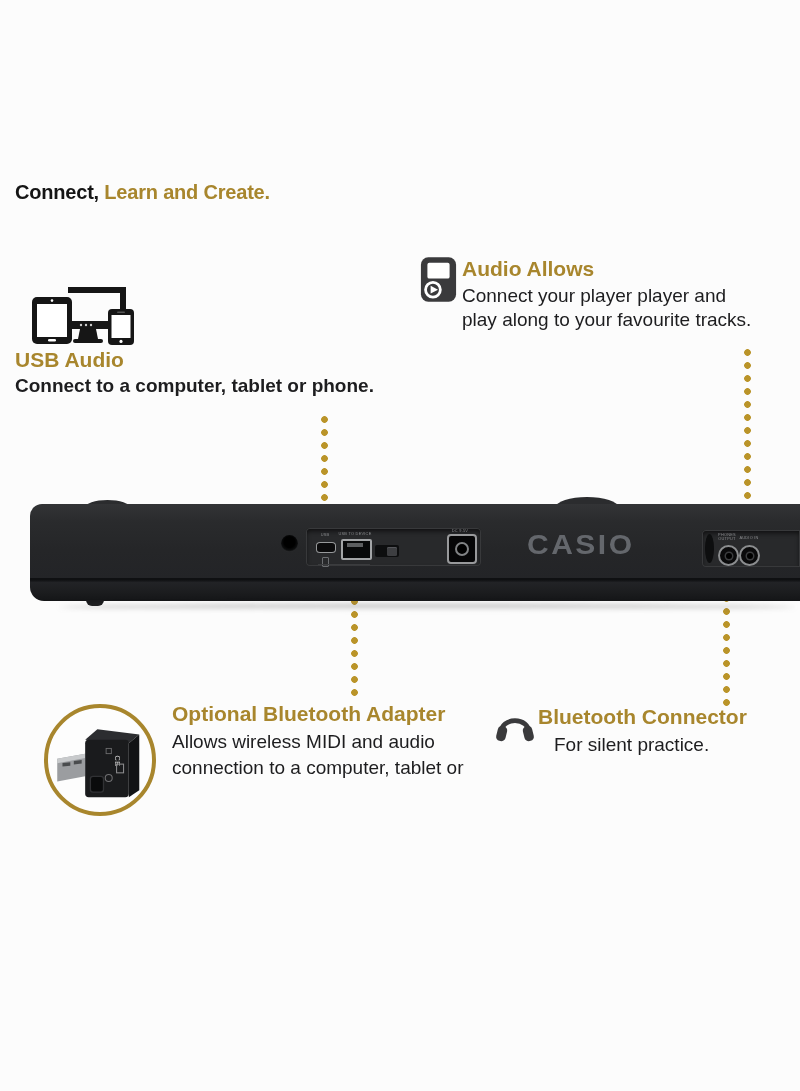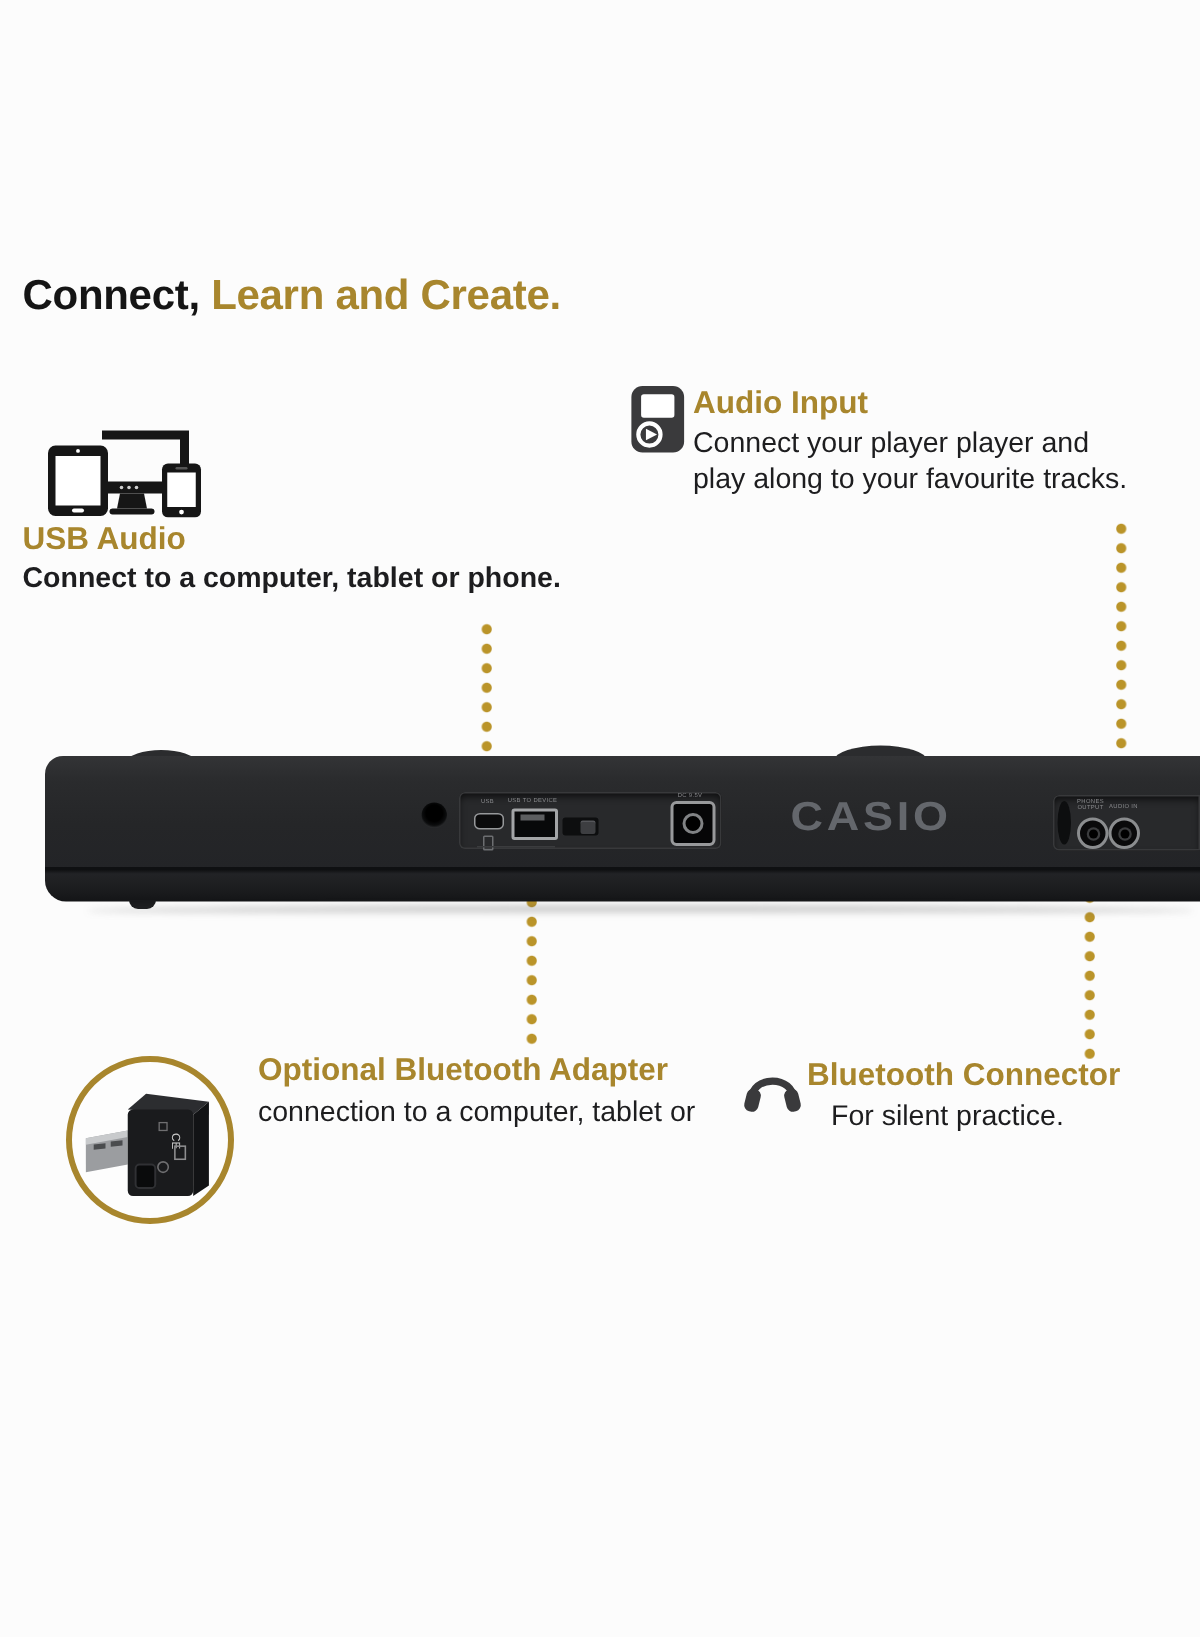--- a/index.html
+++ b/index.html
@@ -7,21 +7,21 @@
     width:800px;height:1091px;position:relative;overflow:hidden;
     background:#fcfcfc;
     font-family:"Liberation Sans", sans-serif;
     color:#1d1d1f;
   }
   .abs{position:absolute;}
 
   
   .page-title{
     left:15px;top:181px;
-    font-size:28px;font-weight:bold;letter-spacing:-0.2px;color:#151515;
+    font-size:20px;font-weight:bold;letter-spacing:-0.2px;color:#151515;
     white-space:nowrap;
   }
   .gold{color:#a8862d;}
   .callout-heading{
     font-size:21px;font-weight:bold;color:#a8862d;white-space:nowrap;
   }
   .callout-body{font-size:19px;line-height:24px;color:#1d1d1f;}
   .callout-body div{white-space:nowrap;}
 
   
@@ -108,21 +108,21 @@
 </div>
 
 <div class="abs" style="left:420px;top:256px;">
   <svg width="37" height="47" viewBox="0 0 40 50">
     <rect x="1" y="1" width="38" height="48" rx="8" fill="#3a3a3c"></rect>
     <rect x="8" y="7" width="24" height="17" rx="2" fill="#ffffff"></rect>
     <circle cx="14" cy="36" r="8" fill="#3a3a3c" stroke="#ffffff" stroke-width="3"></circle>
     <polygon points="11.5,31.8 19.5,36 11.5,40.2" fill="#ffffff"></polygon>
   </svg>
 </div>
-<div class="abs callout-heading" style="left:462px;top:257px;">Audio Input</div>
+<div class="abs callout-heading" style="left:462px;top:257px;">Audio Allows</div>
 <div class="abs callout-body" style="left:462px;top:284px;">
   <div>Connect your player player and</div>
   <div>play along to your favourite tracks.</div>
 </div>
 
 <div class="abs" style="left:28px;top:283px;">
   <svg width="112" height="62" viewBox="0 0 112 62">
     <path d="M40 7 H95 V30" stroke="#161616" stroke-width="6" fill="none"></path>
     <rect x="28" y="38" width="62" height="8" fill="#161616"></rect>
     <circle cx="53" cy="42" r="1.2" fill="#cfcfcf"></circle>
@@ -200,20 +200,21 @@
     <rect x="74" y="62" width="8" height="10" fill="none" stroke="#8d8d8f" stroke-width="1.2"></rect>
     <rect x="62" y="44" width="6" height="6" fill="none" stroke="#6f6f71" stroke-width="1"></rect>
     <circle cx="65" cy="78" r="4" fill="none" stroke="#6f6f71" stroke-width="1.2"></circle>
 
     <rect x="44" y="76" width="15" height="18" rx="3" fill="#0a0b0c" stroke="#303134" stroke-width="1.5"></rect>
   </svg>
   </span>
 </div>
 <div class="abs callout-heading" style="left:172px;top:702px;">Optional Bluetooth Adapter</div>
 <div class="abs callout-body" style="left:172px;top:729px;line-height:26px;">
+  <div>Allows wireless MIDI and audio</div>
   <div>connection to a computer, tablet or</div>
 </div>
 
 <div class="abs" style="left:494px;top:705px;">
   <svg width="42" height="40" viewBox="0 0 44 42">
     <path d="M7 30 C7 12, 37 12, 37 30" stroke="#3a3a3c" stroke-width="5" fill="none"></path>
     <rect x="3" y="22" width="10" height="16" rx="4.5" fill="#3a3a3c" transform="rotate(14 8 30)"></rect>
     <rect x="31" y="22" width="10" height="16" rx="4.5" fill="#3a3a3c" transform="rotate(-14 36 30)"></rect>
   </svg>
 </div>

